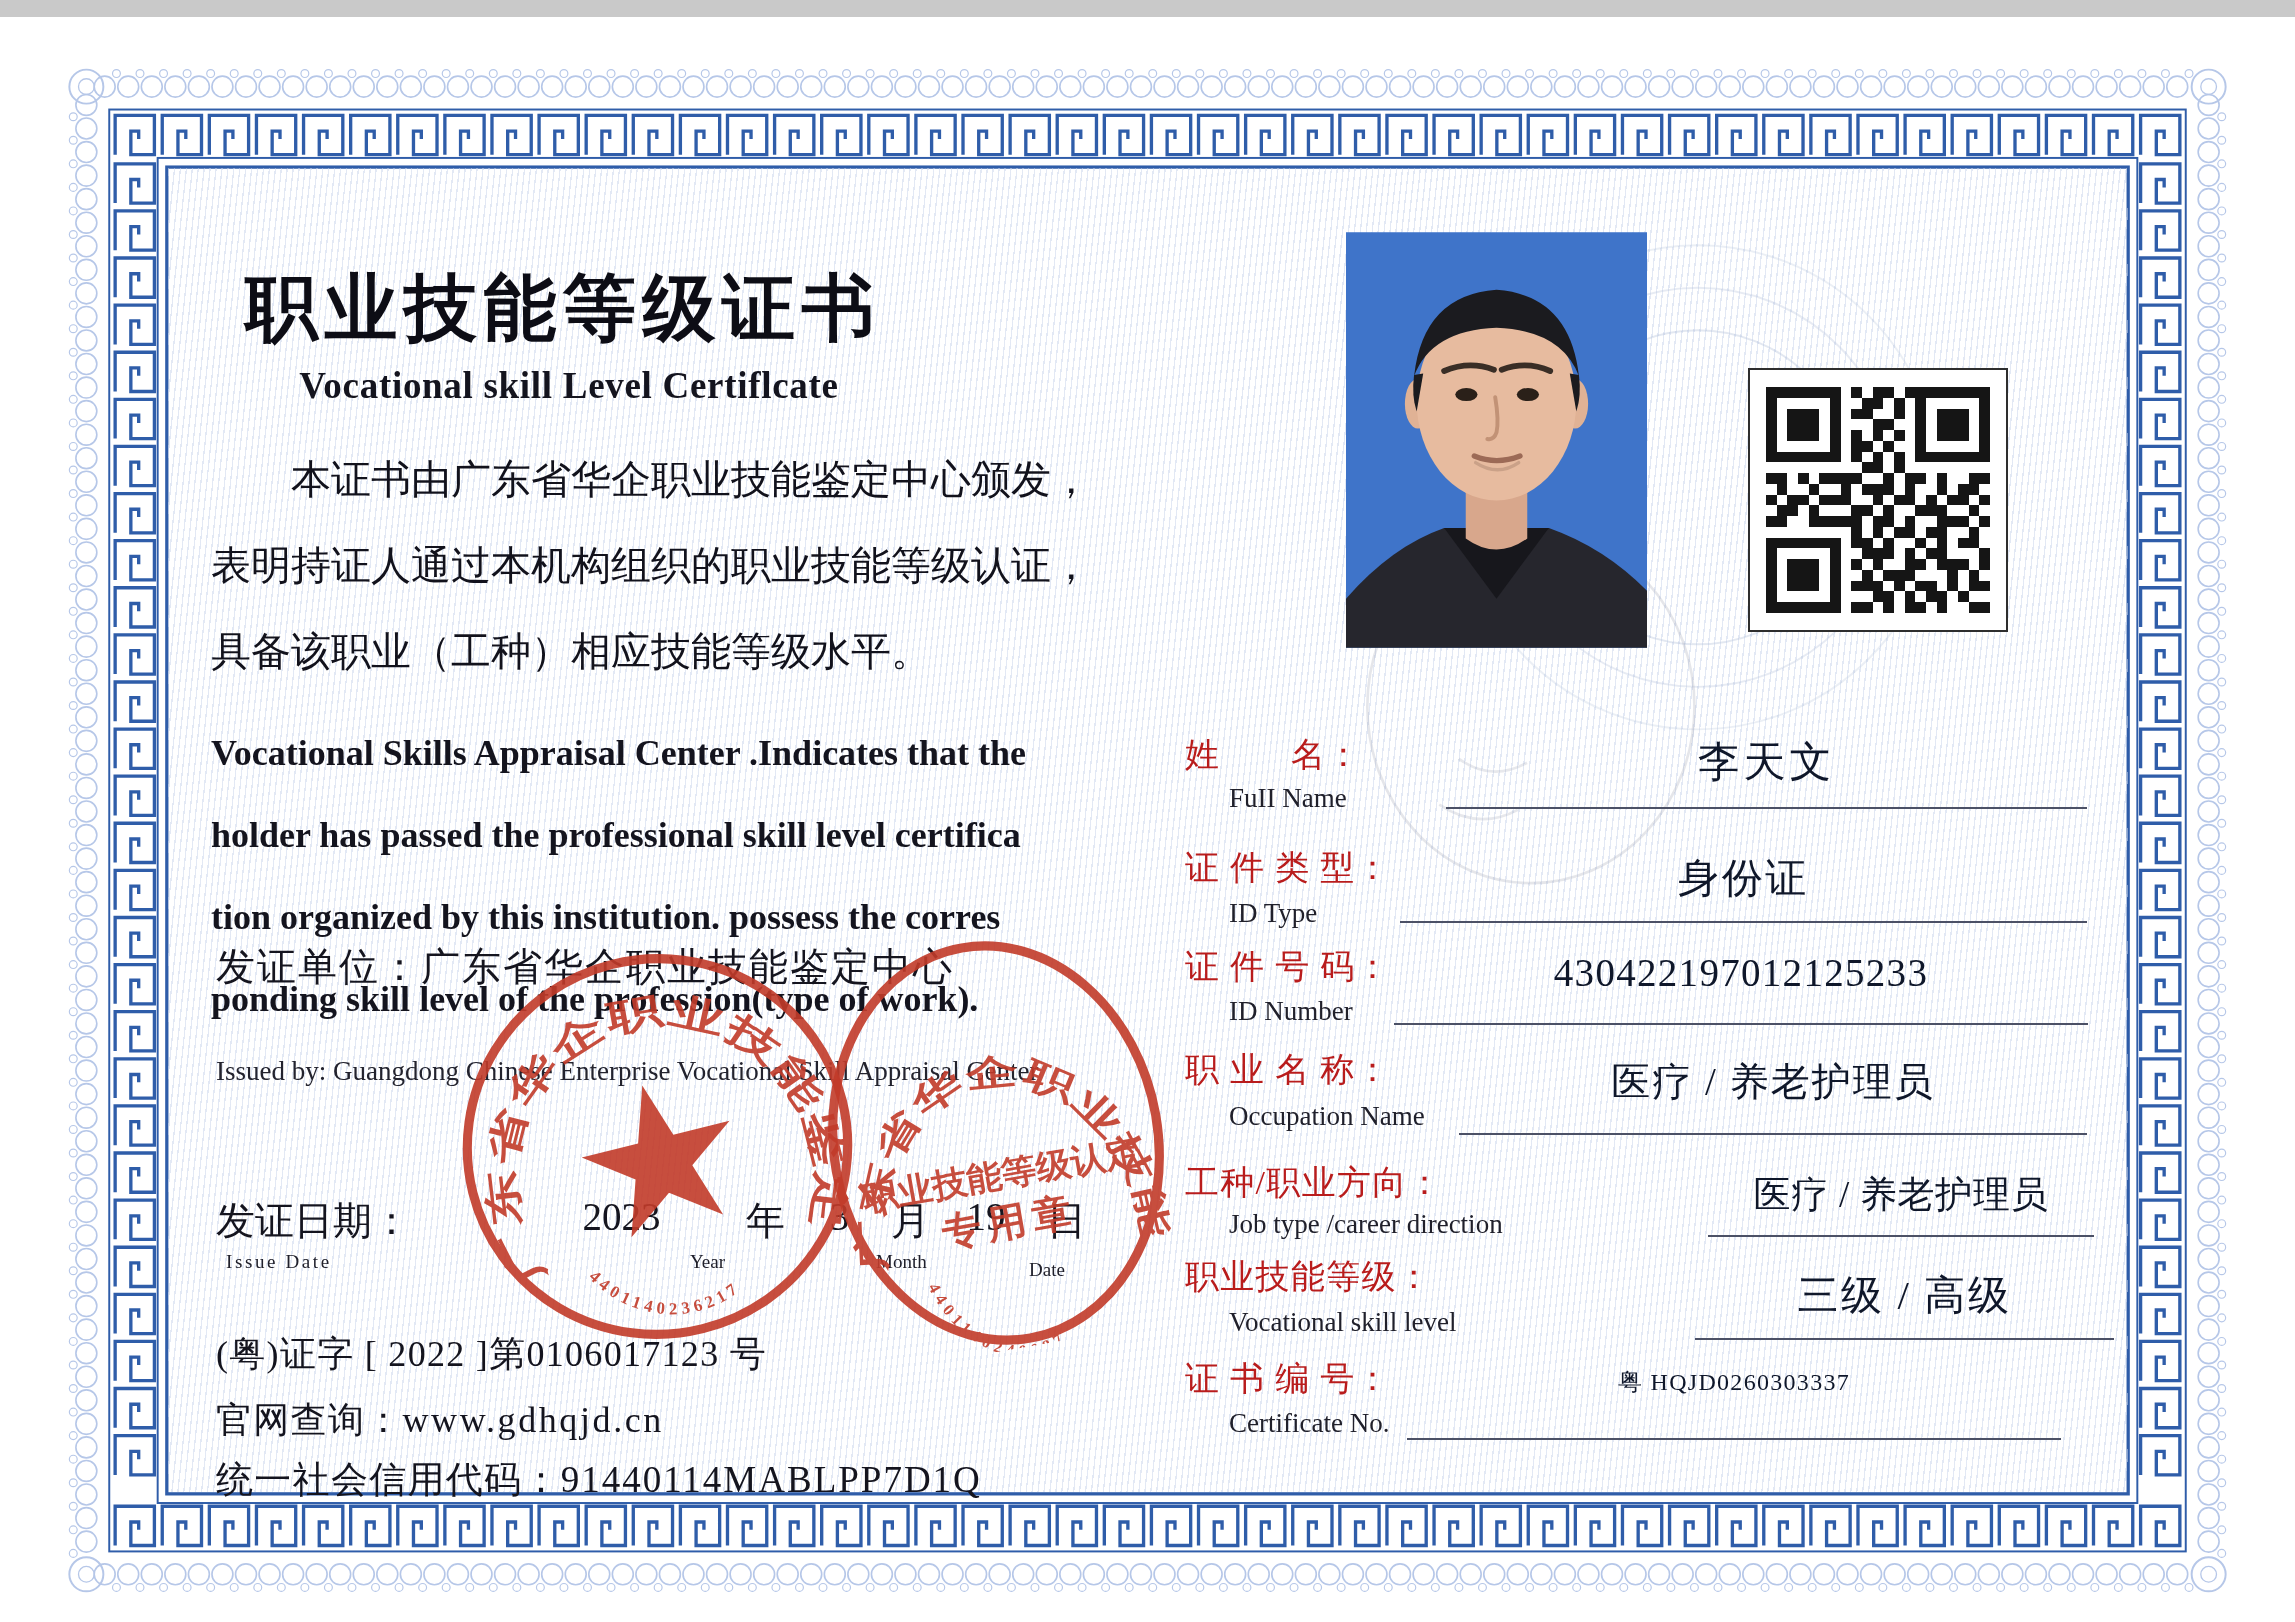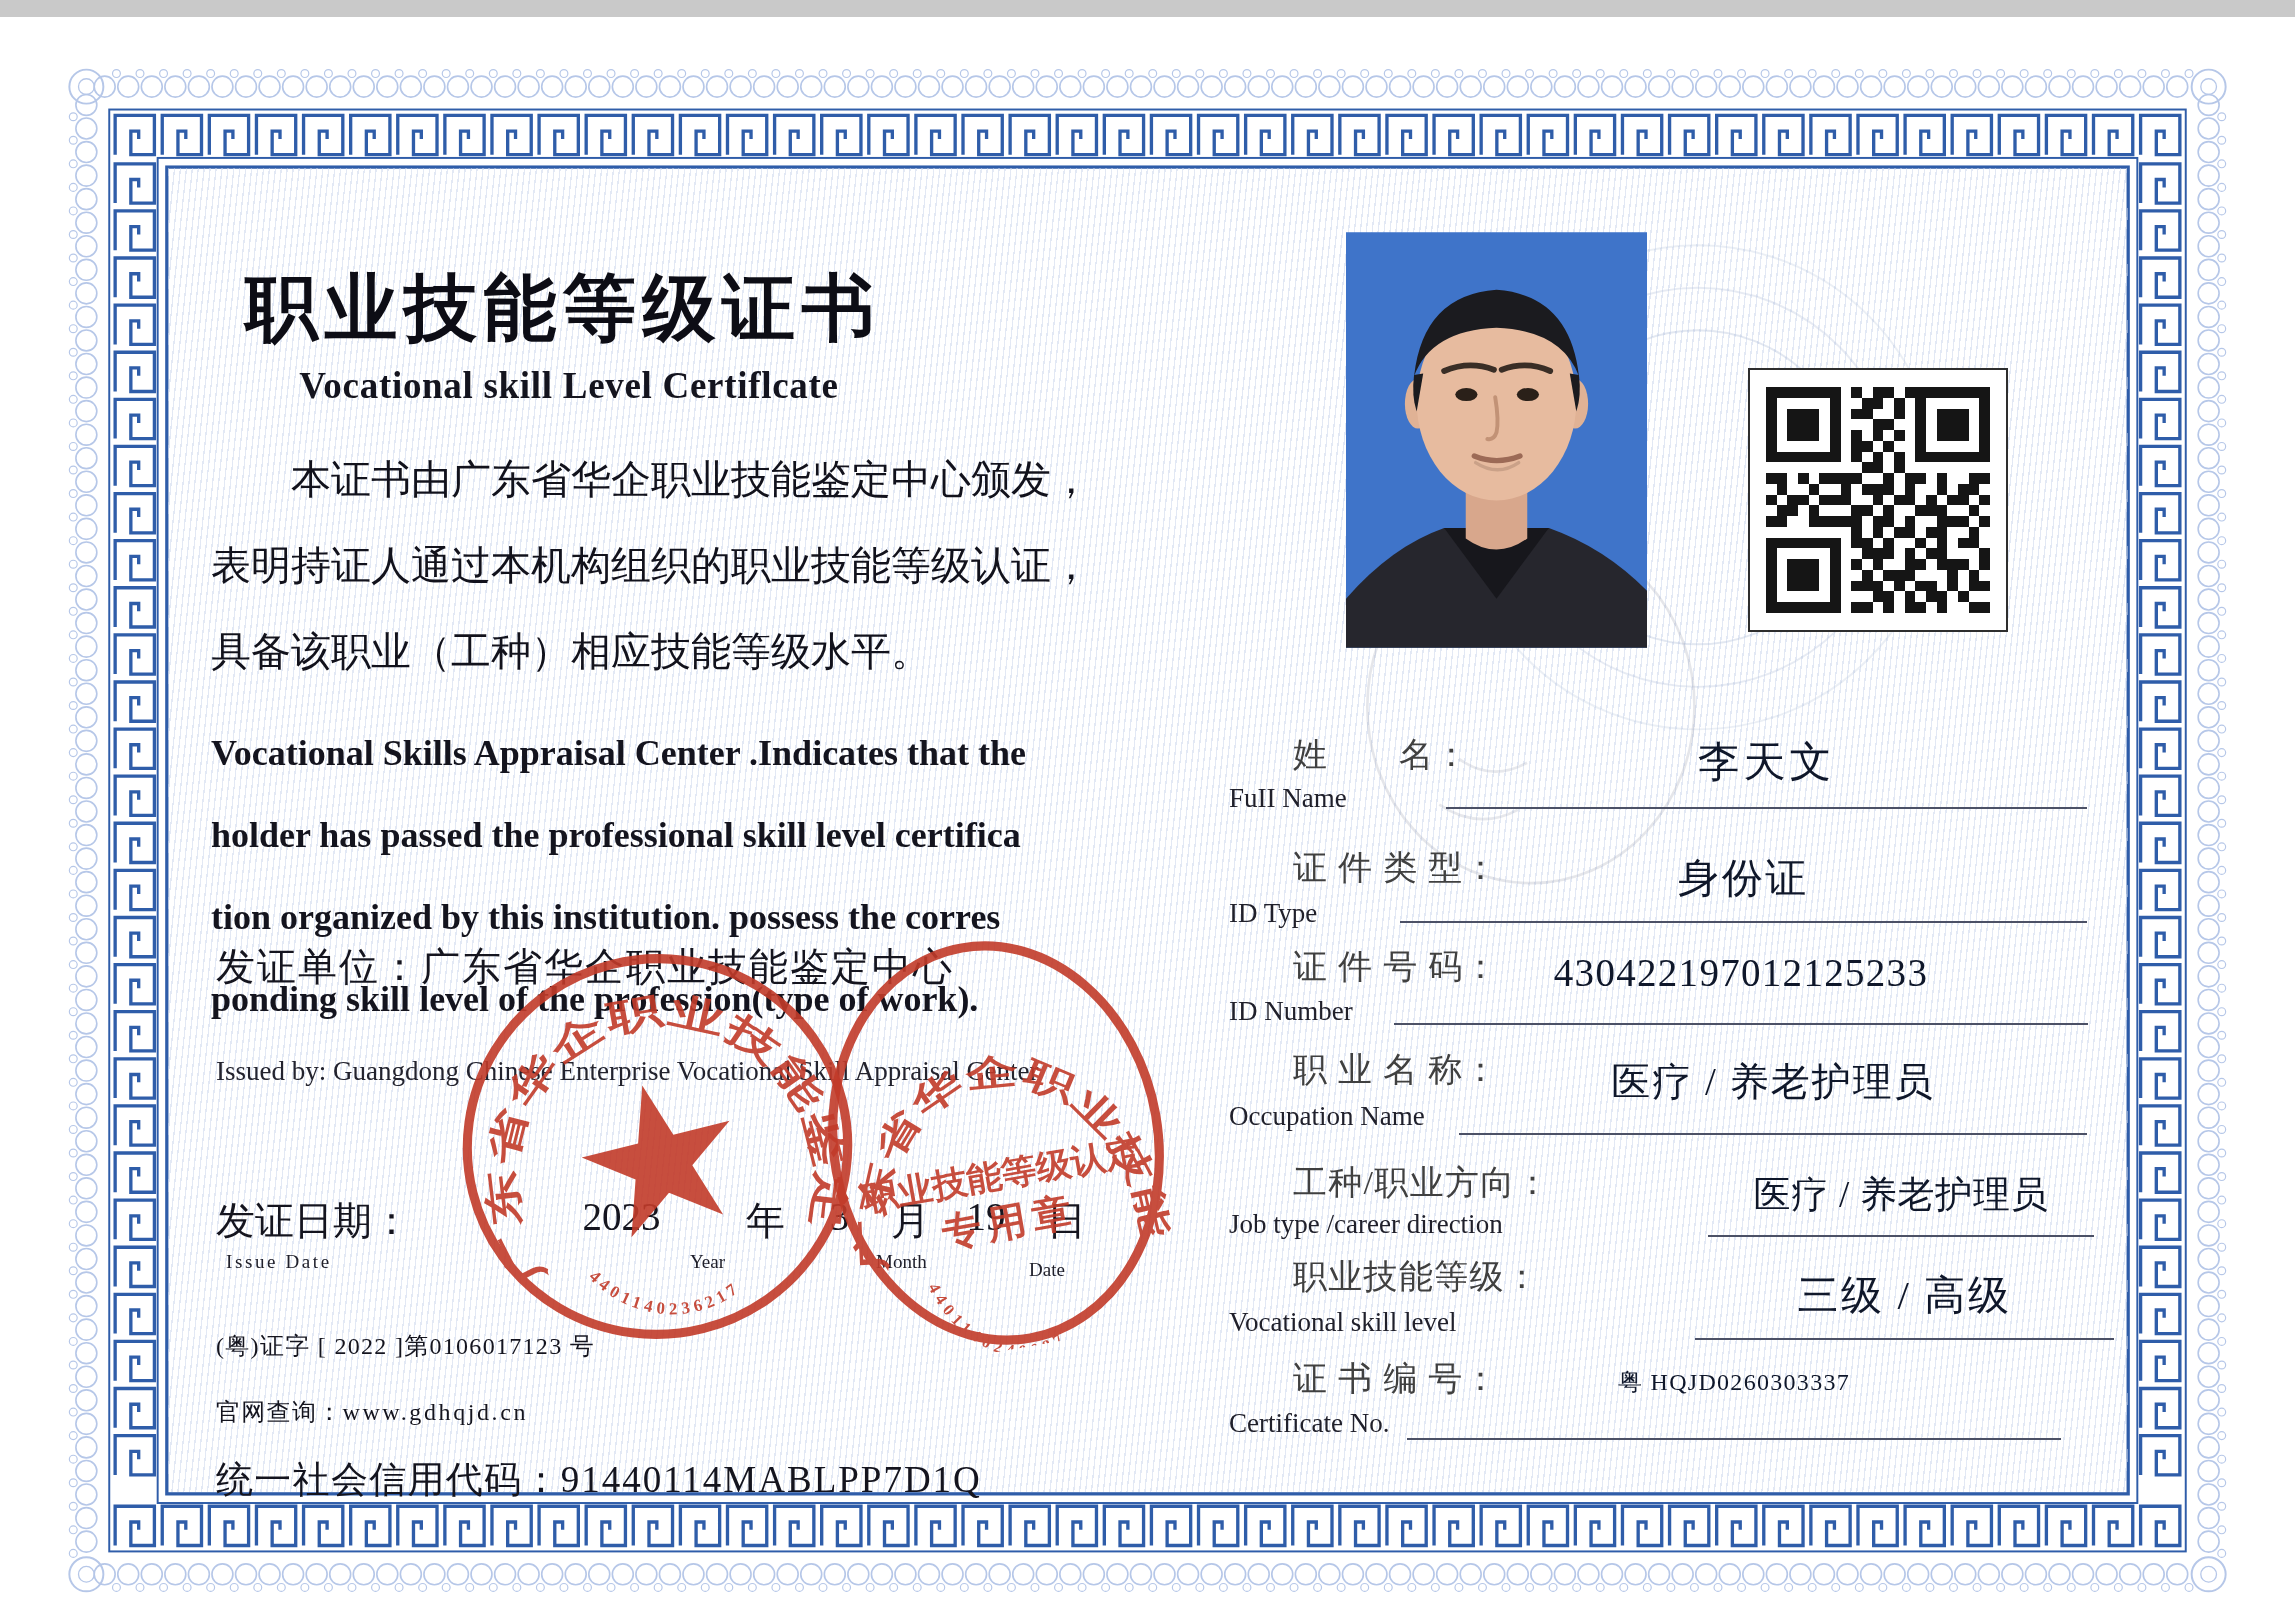--- a/index.html
+++ b/index.html
@@ -26,24 +26,24 @@
   .issuer-cn{left:216px;top:940px;font-size:39px;letter-spacing:2px;color:#15151f;}
   .issuer-en{left:216px;top:1056px;font-size:27px;color:#23232e;}
 
   .date-cn{top:1194px;font-size:39px;color:#15151f;}
   .date-en{top:1251px;font-size:19px;color:#20202b;}
   .d-label{left:216px;} .d-year{left:543px;width:157px;text-align:center;}
   .d-yu{left:746px;} .d-month{left:810px;width:59px;text-align:center;}
   .d-mu{left:891px;} .d-day{left:950px;width:72px;text-align:center;} .d-du{left:1047px;}
   .e-issue{left:226px;letter-spacing:2.6px;} .e-year{left:690px;} .e-month{left:876px;} .e-date{left:1029px;margin-top:8px;}
 
-  .foot{left:216px;font-size:24px;color:#14141e;letter-spacing:1.3px;}
+  .foot{left:216px;font-size:36px;color:#14141e;letter-spacing:1.3px;}
   .foot-1{top:1330px;} .foot-2{top:1396px;} .foot-3{top:1455px;font-size:37px;}
 
-  .field-cn{left:1293px;font-size:34px;letter-spacing:1.3px;color:#404040;}
+  .field-cn{left:1185px;font-size:34px;letter-spacing:1.3px;color:#b91c1c;}
   .field-en{left:1229px;font-size:27px;color:#20202b;}
   .field-val{text-align:center;color:#0f172a;}
   .field-line{border-top:2.6px solid #4c5166;height:0;}
 
   .photo{left:1346px;top:232px;width:301px;height:416px;}
   .qr{left:1748px;top:368px;width:260px;height:264px;background:#ffffff;border:2px solid #2e2e2e;
       box-sizing:border-box;display:flex;align-items:center;justify-content:center;}
   .stamp{pointer-events:none;opacity:0.9;}
   .stamp svg text{font-family:"Liberation Serif","DejaVu Serif",serif;font-weight:bold;}
   .wm{pointer-events:none;}

